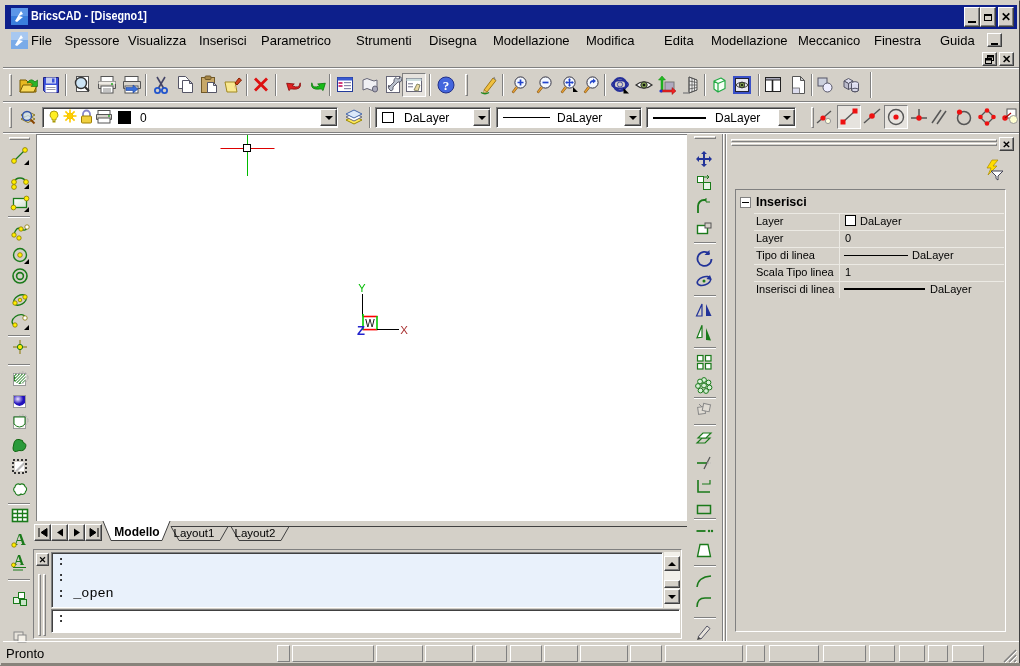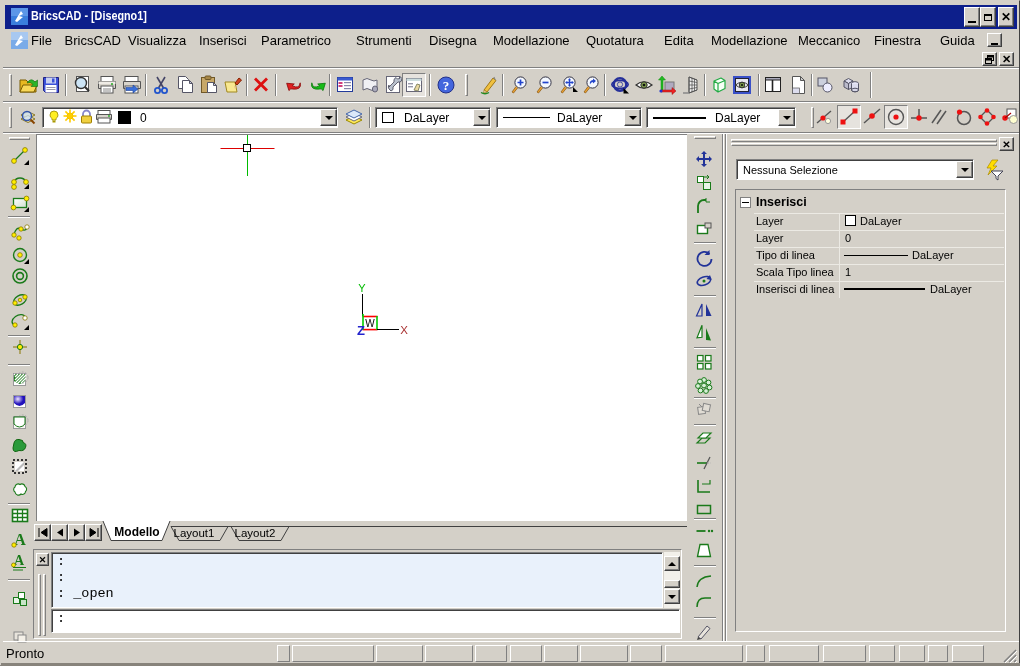--- a/index.html
+++ b/index.html
@@ -47,28 +47,28 @@
 
 <div class="abs" id="menuicon" style="left:10px;top:31px;width:17px;height:17px;">
 <svg width="17" height="17">
         <rect width="17" height="17" fill="#7aabe8"></rect>
         <rect x="0" y="0" width="17" height="8" fill="#a8c8f0"></rect>
         <path d="M4 13 L10 3 L12 6 L8 8 L12 9 L6 14 Z" fill="#fff"></path>
       </svg>
 </div>
 <div class="abs" id="menurow" style="left:-2px;top:32px;font-size:13px;color:#000;height:16px;width:1020px;">
       <span class="abs" style="left:32px;top:0;">File</span>
-      <span class="abs" style="left:65.5px;top:0;">BricsCAD</span>
+      <span class="abs" style="left:65.5px;top:0;">Spessore</span>
       <span class="abs" style="left:129px;top:0;">Visualizza</span>
       <span class="abs" style="left:200px;top:0;">Inserisci</span>
       <span class="abs" style="left:262px;top:0;">Parametrico</span>
       <span class="abs" style="left:357px;top:0;">Strumenti</span>
       <span class="abs" style="left:430px;top:0;">Disegna</span>
       <span class="abs" style="left:494px;top:0;">Modellazione</span>
-      <span class="abs" style="left:587px;top:0;">Quotatura</span>
+      <span class="abs" style="left:587px;top:0;">Modifica</span>
       <span class="abs" style="left:665px;top:0;">Edita</span>
       <span class="abs" style="left:712px;top:0;">Modellazione</span>
       <span class="abs" style="left:799px;top:0;">Meccanico</span>
       <span class="abs" style="left:875px;top:0;">Finestra</span>
       <span class="abs" style="left:941px;top:0;">Guida</span>
     </div>
 
 <div class="abs cbtn" style="left:986px;top:32px;width:15px;height:14px;">
       <span style="width:7px;height:2px;background:#000;margin-top:7px;"></span>
     </div>
@@ -839,26 +839,20 @@
         </svg></div>
 </div>
 
 <div class="abs etchV" style="left:721px;top:133px;height:507px;"></div>
 <div class="abs etchV" style="left:724px;top:133px;height:507px;"></div>
 
 <div class="abs" id="props" style="left:726px;top:133px;width:292px;height:507px;">
 <div class="abs gripH" style="left:4px;top:5px;width:266px;"></div>
 <div class="abs gripH" style="left:4px;top:9px;width:266px;"></div>
 <div class="abs cbtn" style="left:272px;top:3px;width:15px;height:14px;font-size:10px;font-weight:bold;">✕</div>
-<div class="abs combo" style="left:9px;top:25px;width:238px;height:21px;">
-  <div class="abs" style="left:6px;top:4px;font-size:11px;">Nessuna Selezione</div>
-  <div class="abs cbtn" style="left:219px;top:1px;width:17px;height:17px;">
-          <span class="arrD"></span>
-        </div>
-</div>
 <div class="abs" style="left:255px;top:25px;"><svg width="24" height="22">
           <path d="M10 1 L16 1 L11 7 L15 7 L6 16 L9 9 L5 9 Z" fill="#ffdd00" stroke="#aa8800" stroke-width="0.7"></path>
           <path d="M9 12 h12 l-5 5 v4 l-2 -1.5 v-2.5 z" fill="#fff" stroke="#445"></path>
         </svg></div>
 <div class="abs sunken" style="left:8px;top:55px;width:271px;height:443px;font-size:11px;">
   <div class="abs" style="left:4px;top:7px;width:11px;height:11px;border:1px solid #808080;background:#fff;"></div>
   <div class="abs" style="left:6px;top:12px;width:7px;height:1px;background:#000;"></div>
   <div class="abs" style="left:20px;top:5px;font-size:12.5px;font-weight:bold;">Inserisci</div>
   <div class="abs" style="left:18px;top:23px;width:250px;height:1px;background:#eceae4;"></div>
   <div class="abs" style="left:20px;top:25px;">Layer</div>

